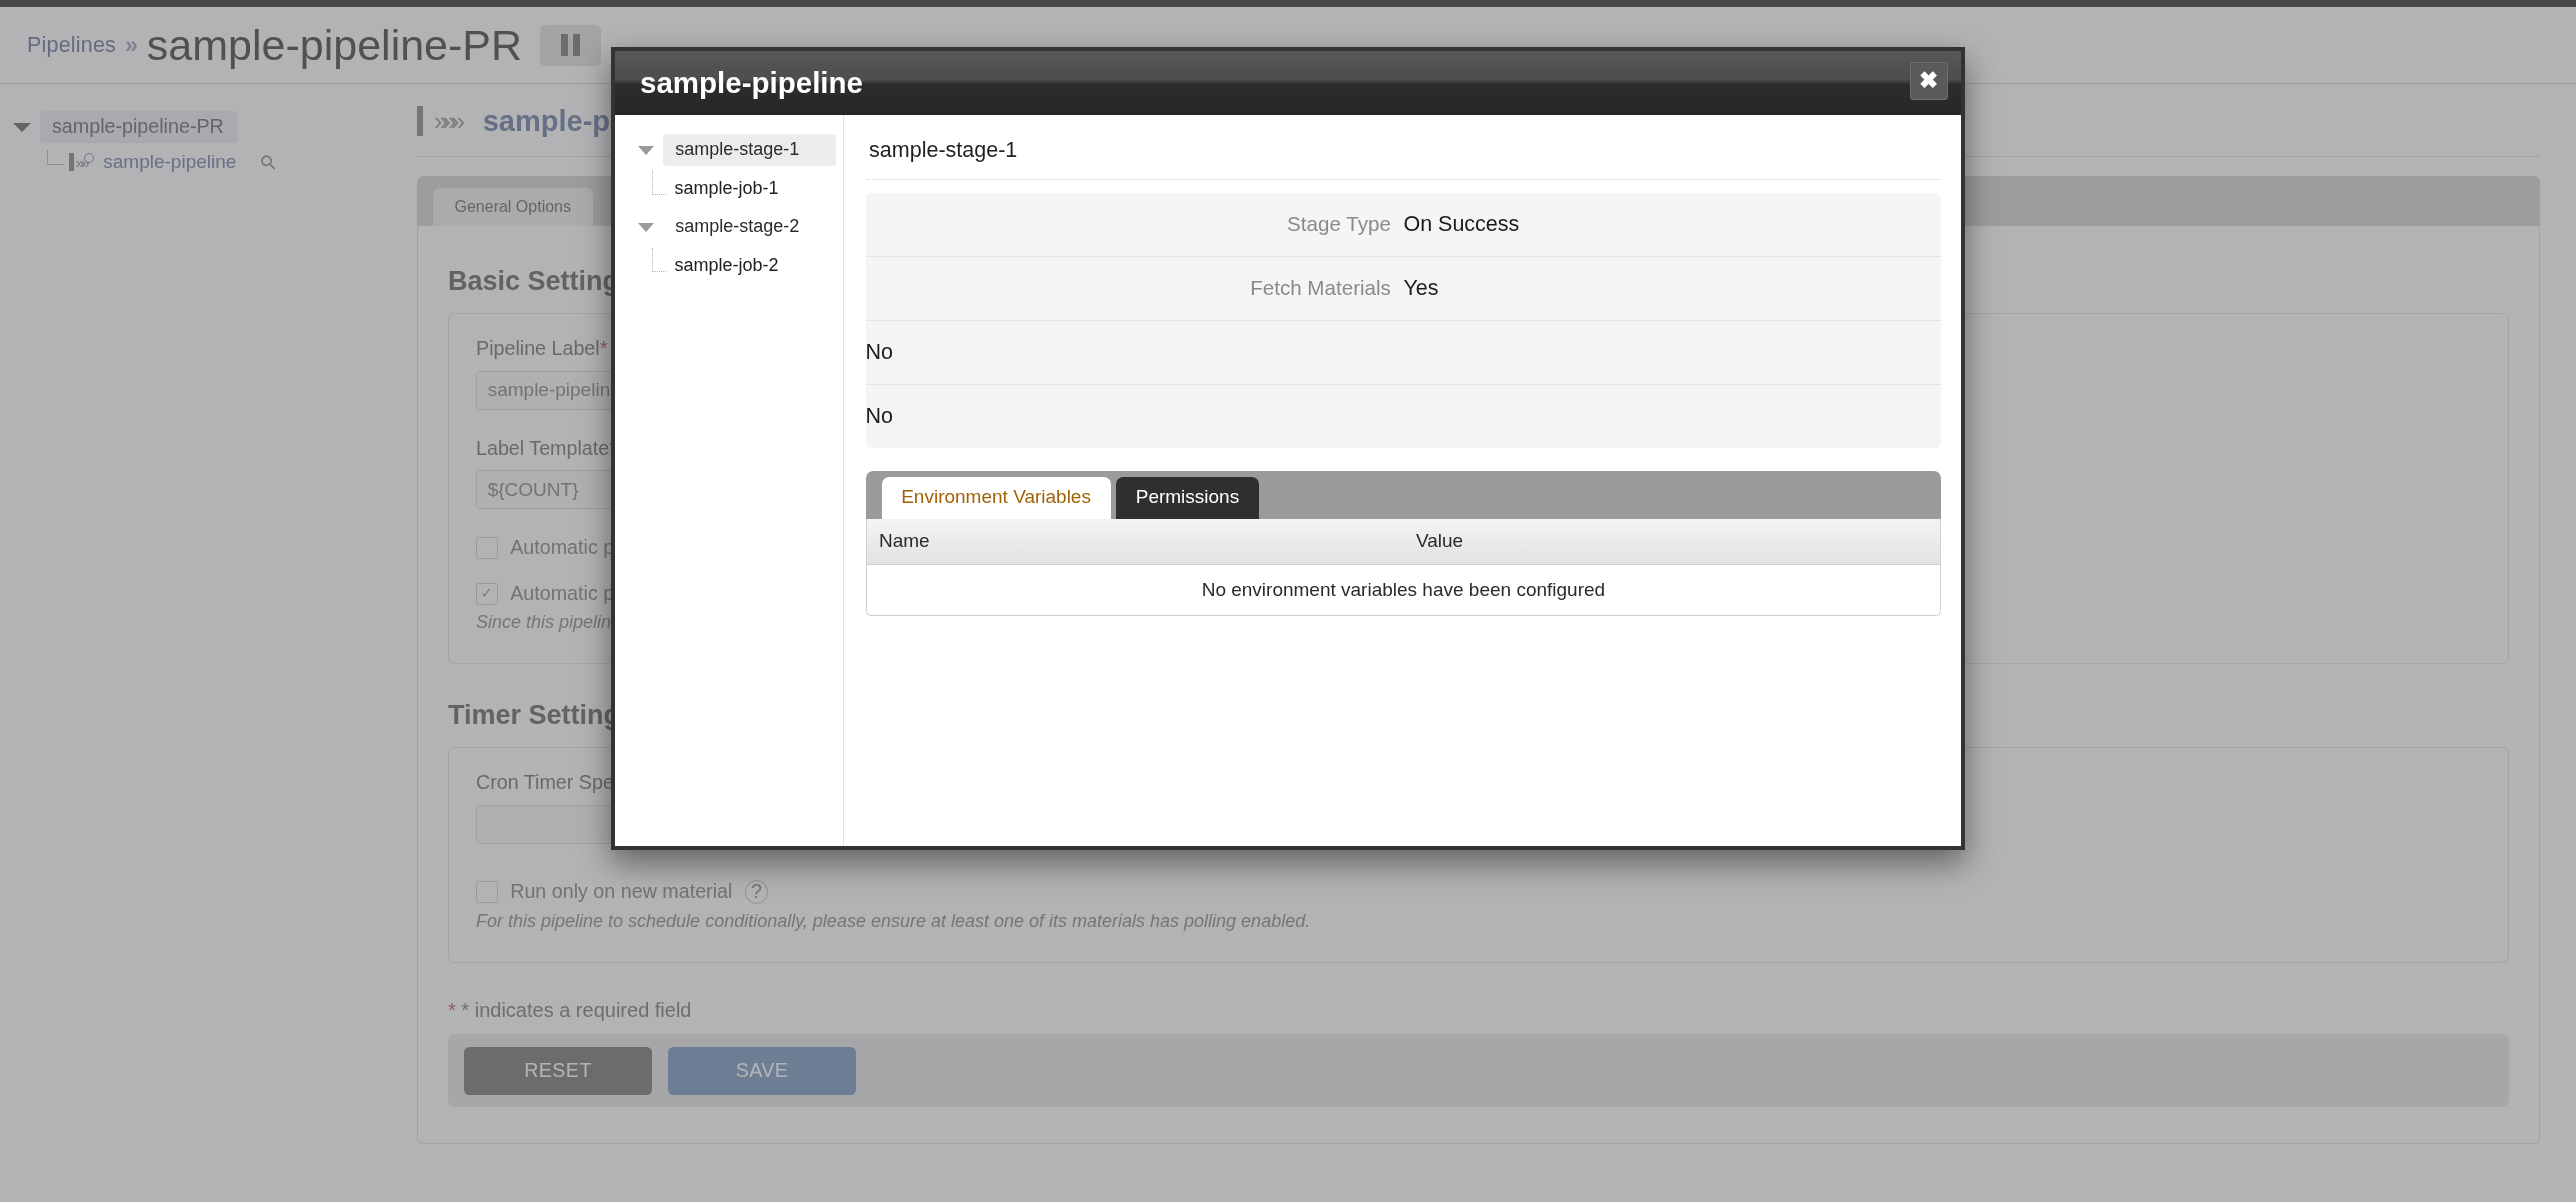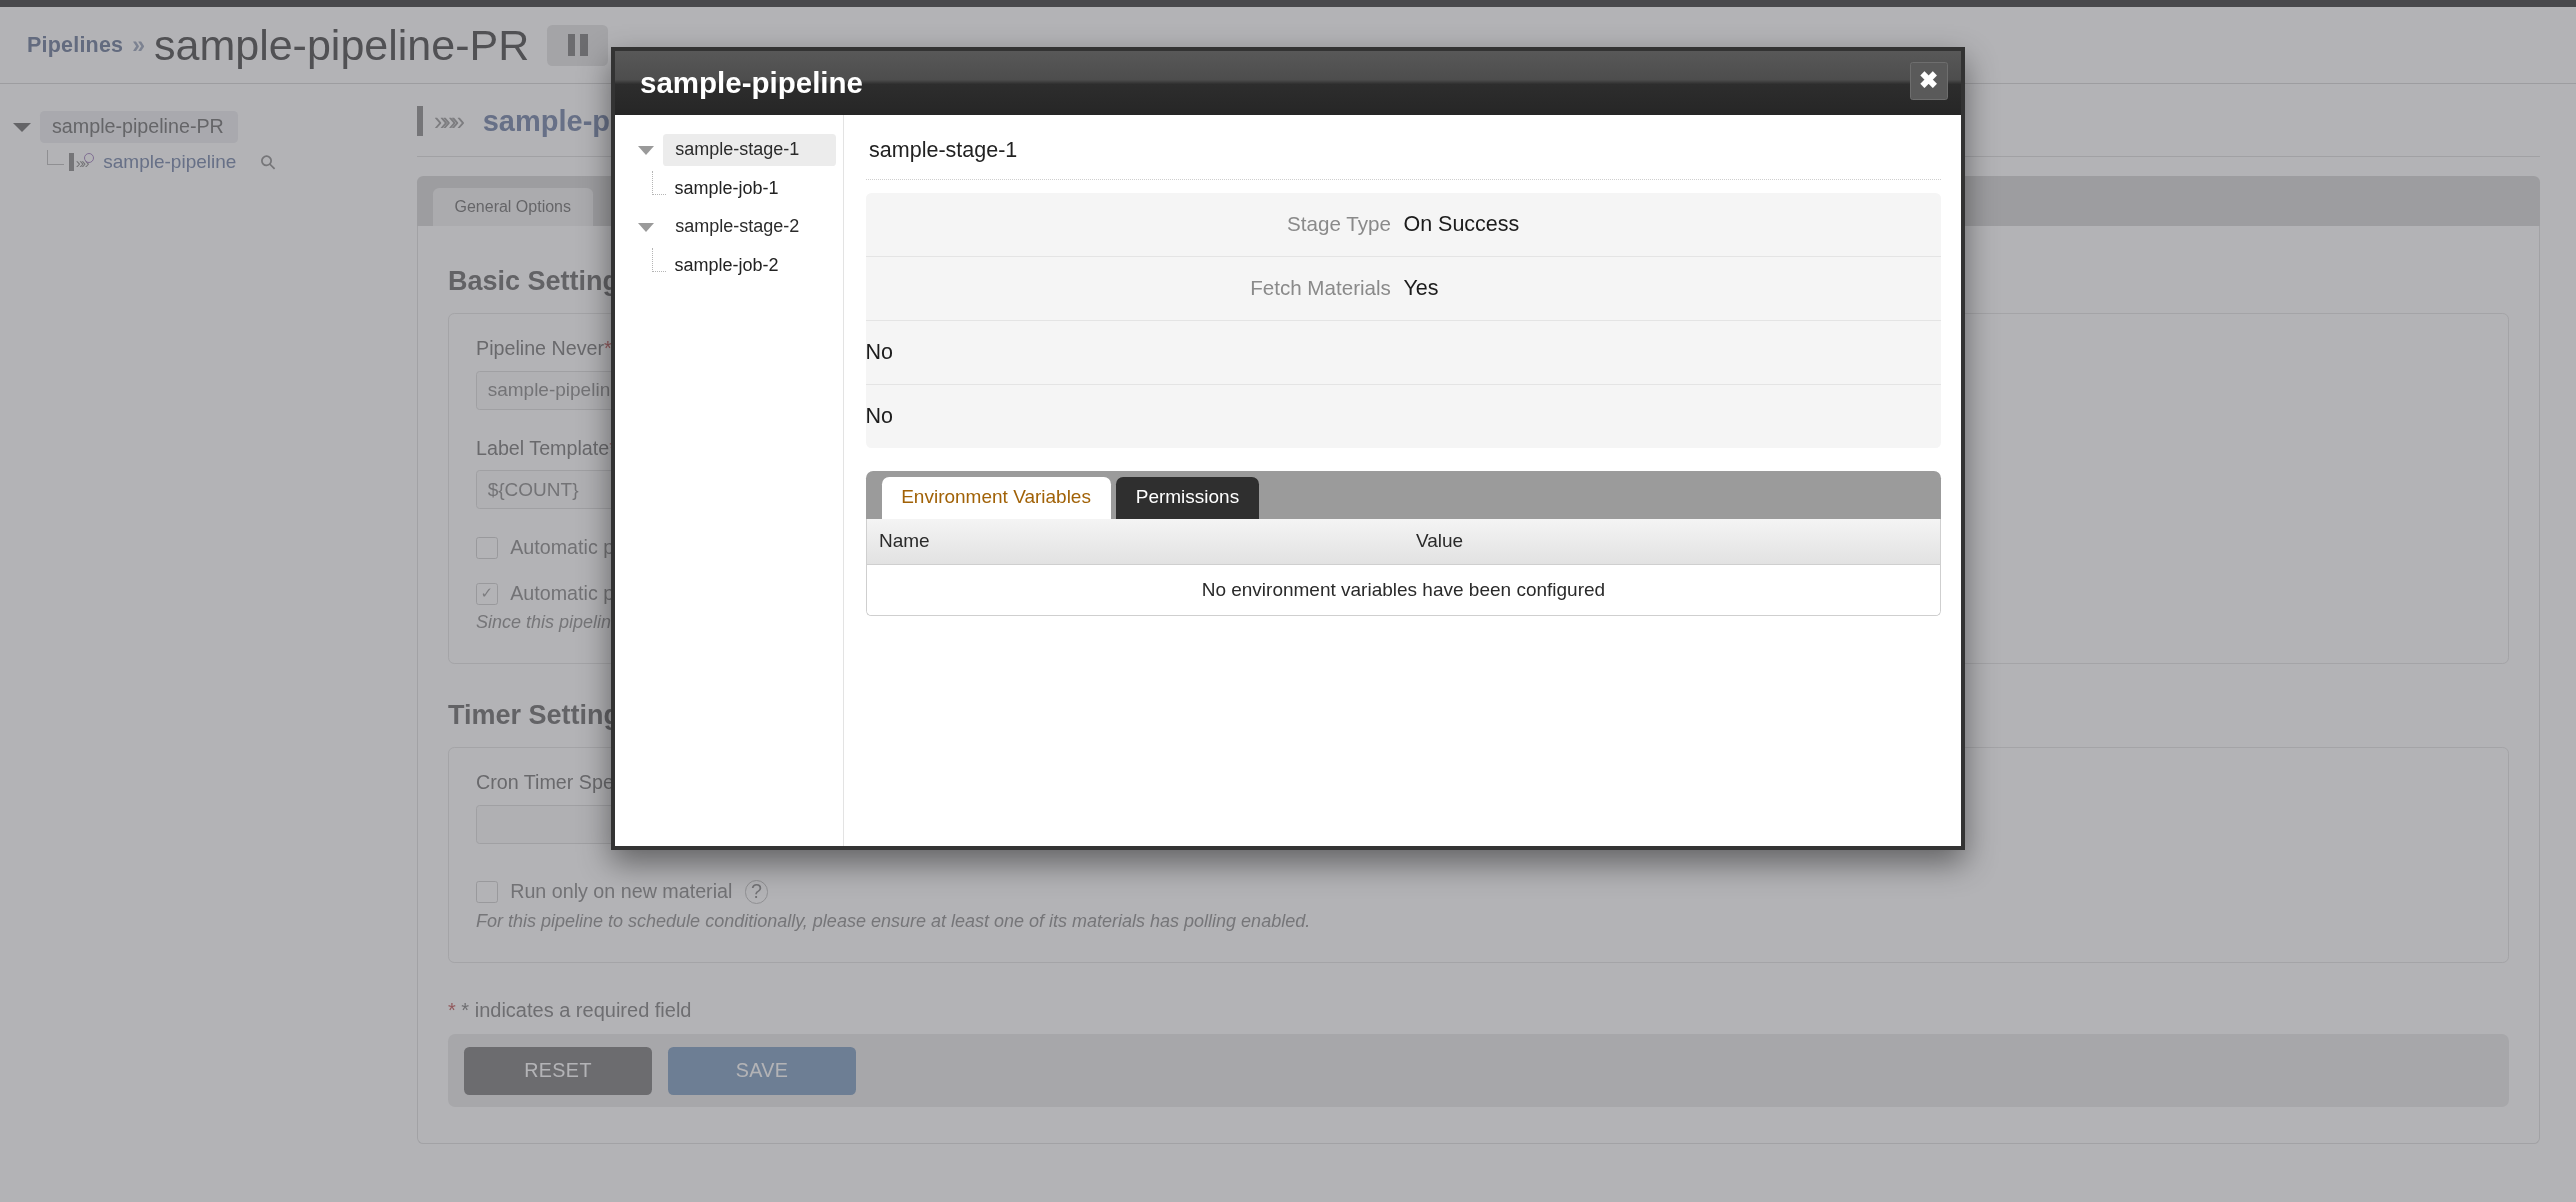--- a/index.html
+++ b/index.html
@@ -33,21 +33,21 @@
     background: #ffffff;
     border-bottom: 0.9px solid #d6d6d6;
     display: flex;
     align-items: center;
     padding-left: 27px;
     box-sizing: border-box;
   }
   .breadcrumb-link {
     color: #6b7a99;
     font-size: 21.5px;
-    font-weight: bold;
+    font-weight: normal;
     letter-spacing: 0.2px;
   }
   .breadcrumb-sep {
     color: #9aa5bb;
     font-size: 23px;
     margin: 0 9px;
     font-weight: bold;
   }
   .page-title {
     color: #4a4a4a;
@@ -448,21 +448,21 @@
 
     <div class="tabstrip">
       <div class="tab">General Options</div>
     </div>
 
     <div class="panel-card">
       <div class="section-h">Basic Settings</div>
 
       <div class="fieldset">
         <div class="field-label">
-          <span>Pipeline Never</span><span class="req">*</span>
+          <span>Pipeline Label</span><span class="req">*</span>
         </div>
         <div class="textbox">sample-pipeline-PR</div>
 
         <div class="field-label">
           <span>Label Template</span><span class="req">*</span>
         </div>
         <div class="textbox">${COUNT}</div>
 
         <div class="cbrow">
           <span class="cbox"></span>

